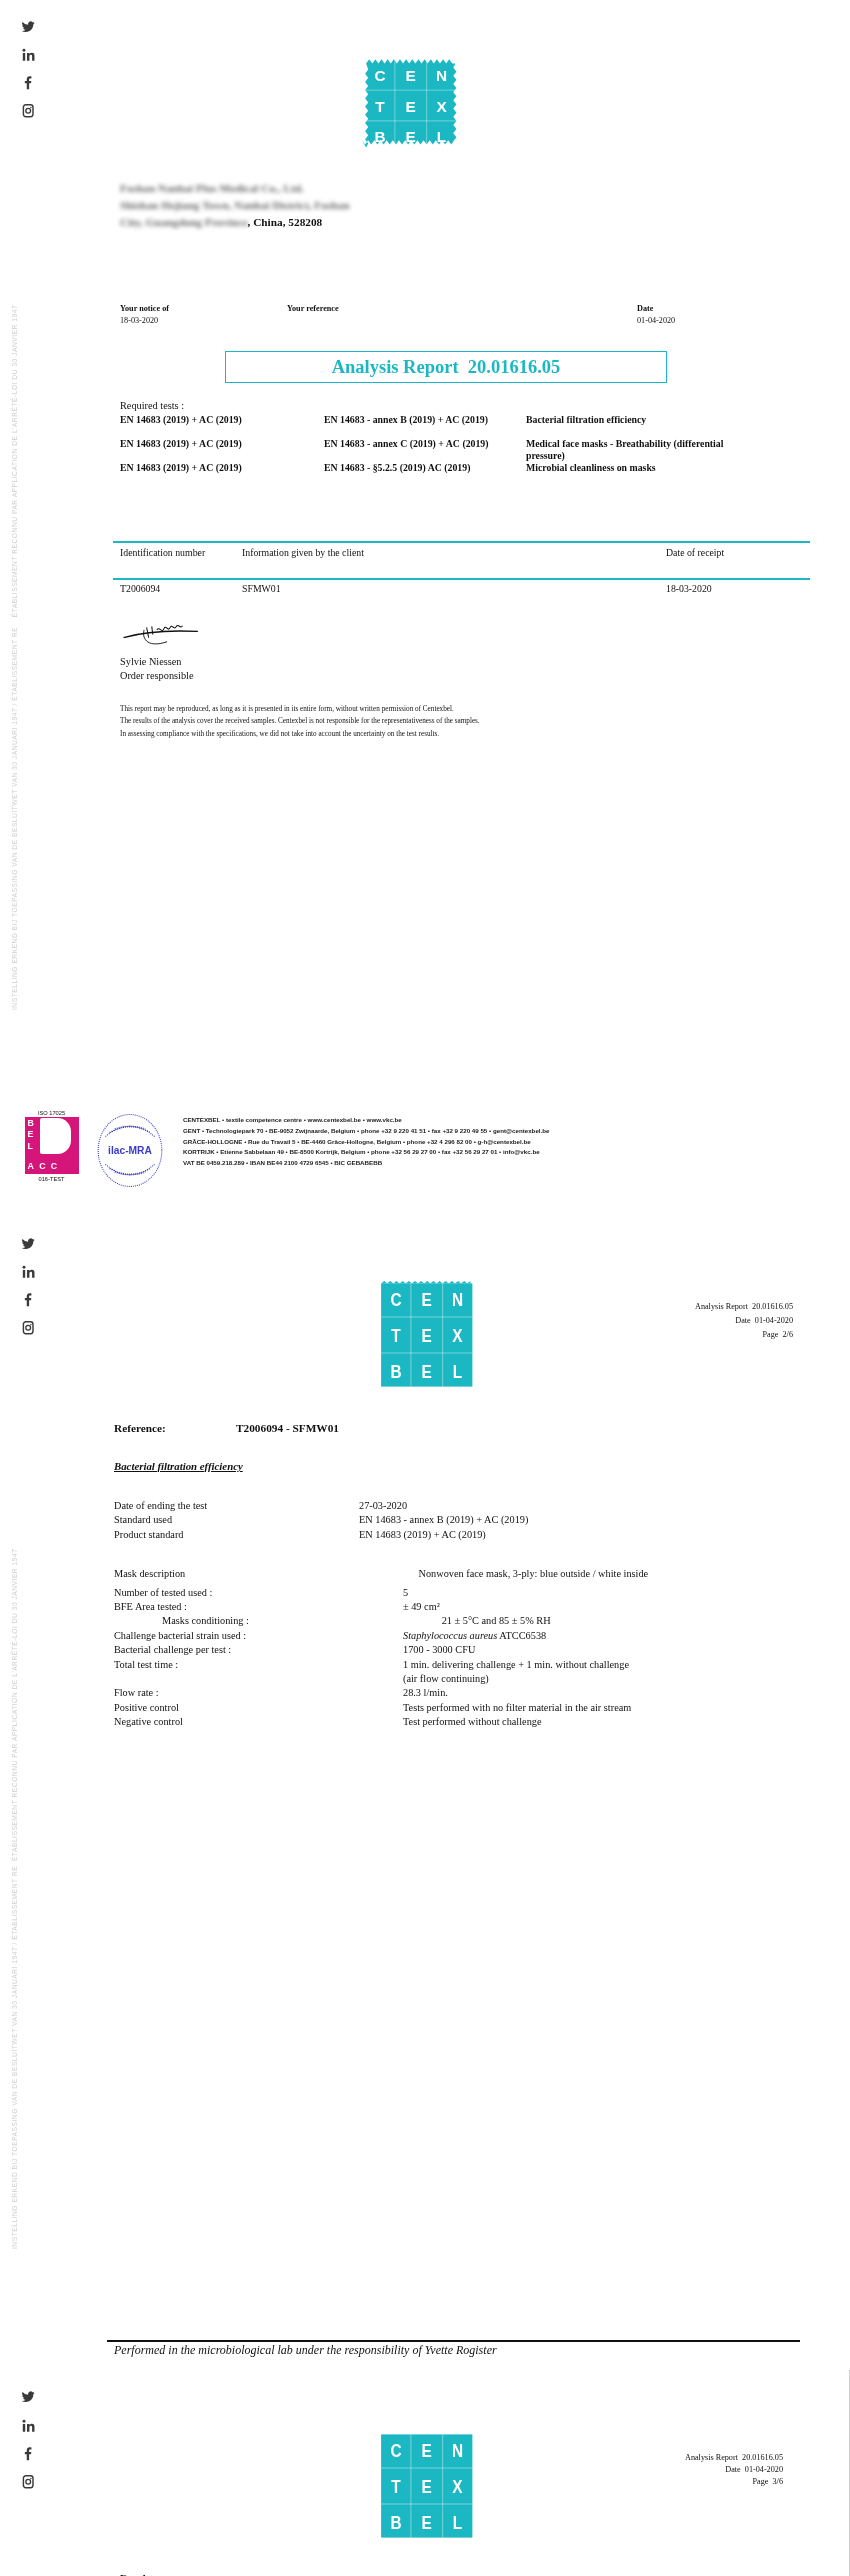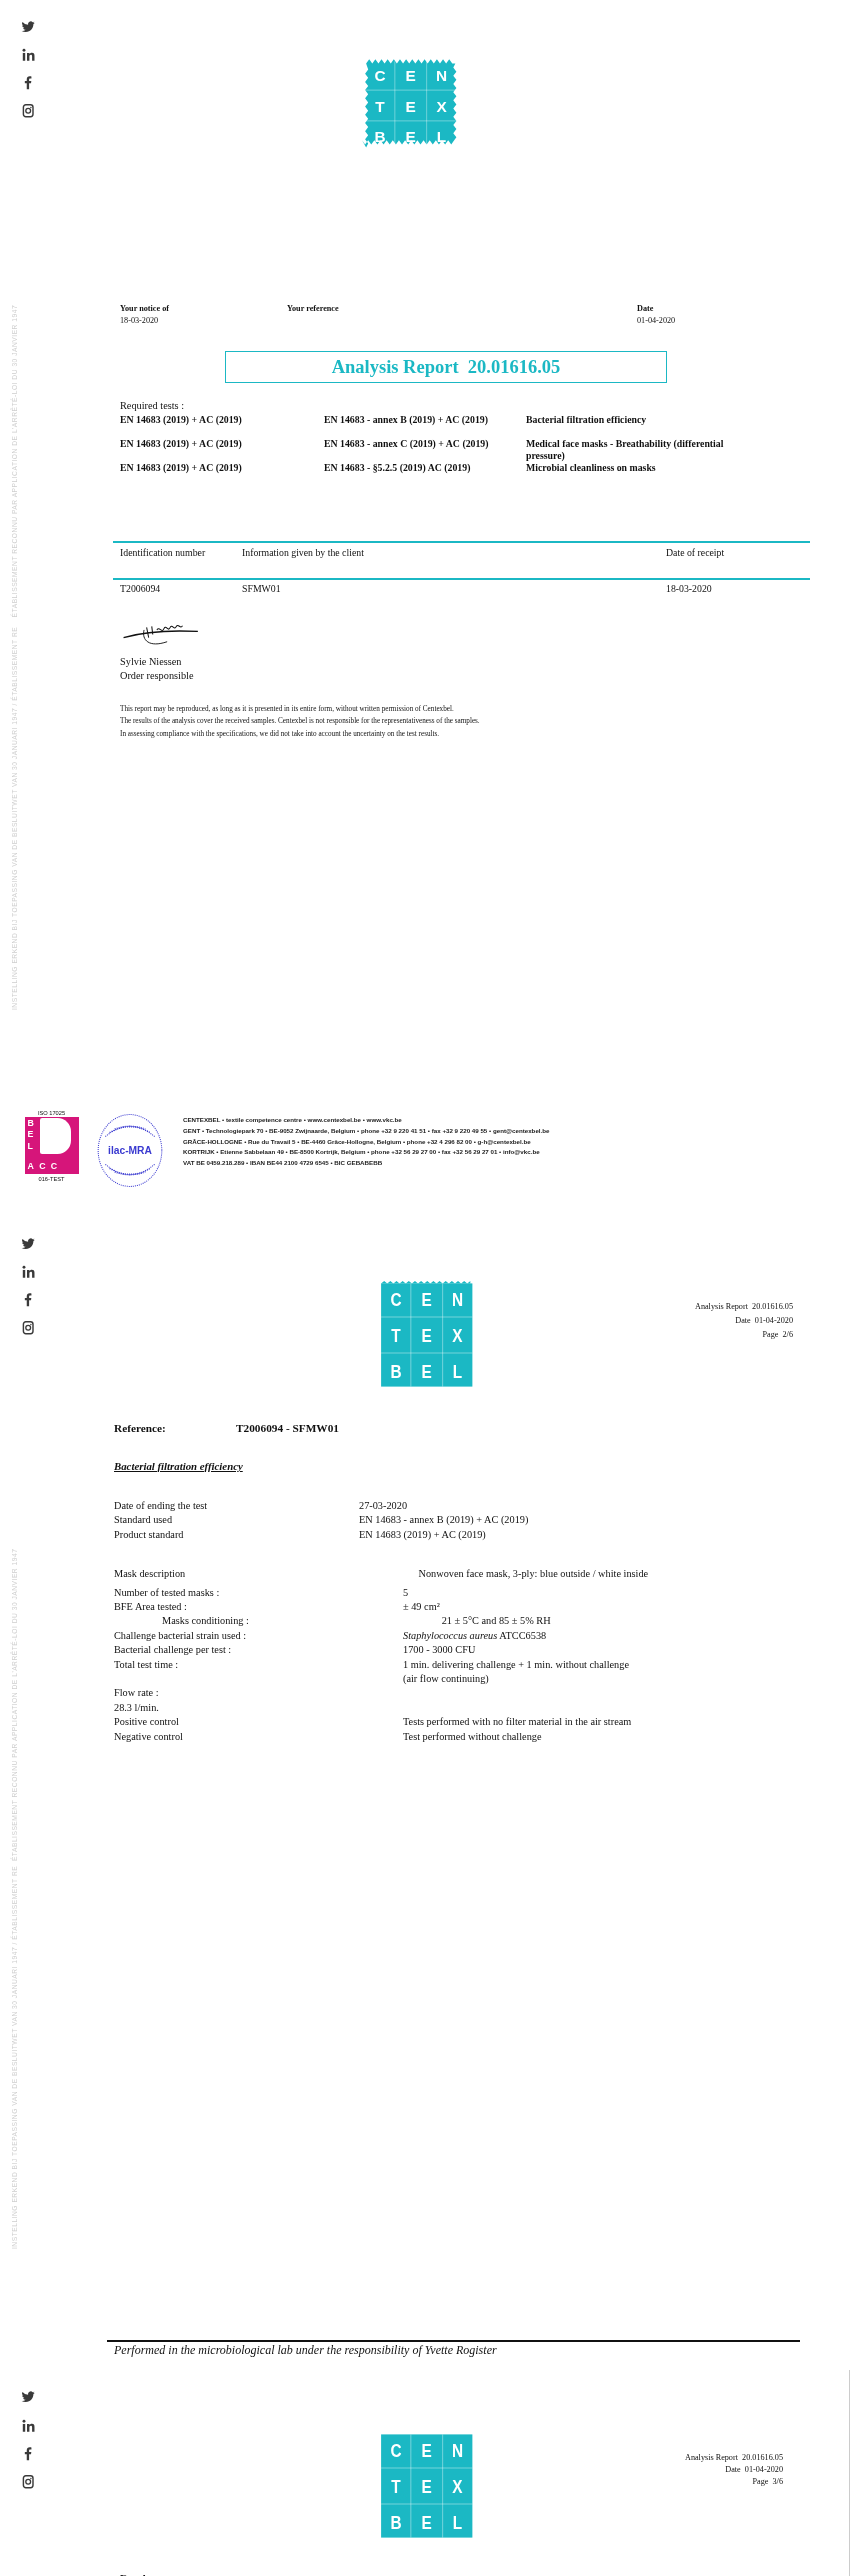--- a/index.html
+++ b/index.html
@@ -75,20 +75,25 @@
         <text x="37" y="102">T</text>
           <text x="97" y="102">E</text>
           <text x="157" y="102">X</text>
         <text x="37" y="162">B</text>
           <text x="97" y="162">E</text>
           <text x="157" y="162">L</text>
       </g>
     </svg>
   </div>
 
+  <div class="abs txt" style="left:120px;top:180px;font-size:11.3px;line-height:17px;font-weight:bold;">
+    <div style="filter:blur(2.1px);color:#666;">Foshan Nanhai Plus Medical Co., Ltd.</div>
+    <div style="filter:blur(2.1px);color:#666;">Shishan Hejiang Town, Nanhai District, Foshan</div>
+    <div><span style="filter:blur(2.1px);color:#666;">City, Guangdong Province</span><span>, China, 528208</span></div>
+  </div>
 
   <div class="abs txt" style="left:120px;top:303px;width:567px;height:31px;font-size:8.2px;line-height:11.3px;">
     <div class="abs bold" style="left:0;top:0;">Your notice of</div>
     <div class="abs" style="left:0;top:12.4px;">18-03-2020</div>
     <div class="abs bold" style="left:167px;top:0;">Your reference</div>
     <div class="abs bold" style="left:517px;top:0;">Date</div>
     <div class="abs" style="left:517px;top:12.4px;">01-04-2020</div>
   </div>
 
   <div class="rtbox" style="left:225px;top:351px;width:440px;height:30px;">
@@ -248,21 +253,21 @@
     <div style="position:relative;height:14.4px;"><span>Standard used</span><span class="abs" style="left:245px;">EN 14683 - annex B (2019) + AC (2019)</span></div>
     <div style="position:relative;height:14.4px;"><span>Product standard</span><span class="abs" style="left:245px;">EN 14683 (2019) + AC (2019)</span></div>
   </div>
 
   <div class="abs" style="left:114px;top:338px;width:587px;font-size:10.3px;line-height:14.4px;">
     <div style="display:flex;">
         <div style="width:306px;">Mask description</div>
         <div style="width:268px;margin-left:-1.5px;">Nonwoven face mask, 3-ply: blue outside / white inside</div>
       </div>
     <div style="display:flex;margin-top:4.1px;">
-        <div style="width:289px;">Number of tested masks :</div>
+        <div style="width:289px;">Number of tested used :</div>
         <div style="width:268px;">5</div>
       </div>
     <div style="display:flex;">
         <div style="width:289px;">BFE Area tested :</div>
         <div style="width:268px;">± 49 cm²</div>
       </div>
     <div style="display:flex;">
         <div style="width:289px;margin-left:48px;">Masks conditioning :</div>
         <div style="width:268px;">21 ± 5°C and 85 ± 5% RH</div>
       </div>
@@ -271,21 +276,21 @@
         <div style="width:268px;"><span class="i">Staphylococcus aureus</span><span style="white-space:pre;"> ATCC6538</span></div>
       </div>
     <div style="display:flex;">
         <div style="width:289px;">Bacterial challenge per test :</div>
         <div style="width:268px;">1700 - 3000 CFU</div>
       </div>
     <div style="display:flex;">
         <div style="width:289px;">Total test time :</div>
         <div style="width:227px;">1 min. delivering challenge + 1 min. without challenge (air flow continuing)</div>
       </div>
-    <div style="display:flex;flex-direction:column;">
+    <div style="display:flex;">
         <div style="width:289px;">Flow rate :</div>
         <div style="width:268px;">28.3 l/min.</div>
       </div>
     <div style="display:flex;">
         <div style="width:289px;">Positive control</div>
         <div style="width:242px;">Tests performed with no filter material in the air stream</div>
       </div>
     <div style="display:flex;">
         <div style="width:289px;">Negative control</div>
         <div style="width:268px;">Test performed without challenge</div>

